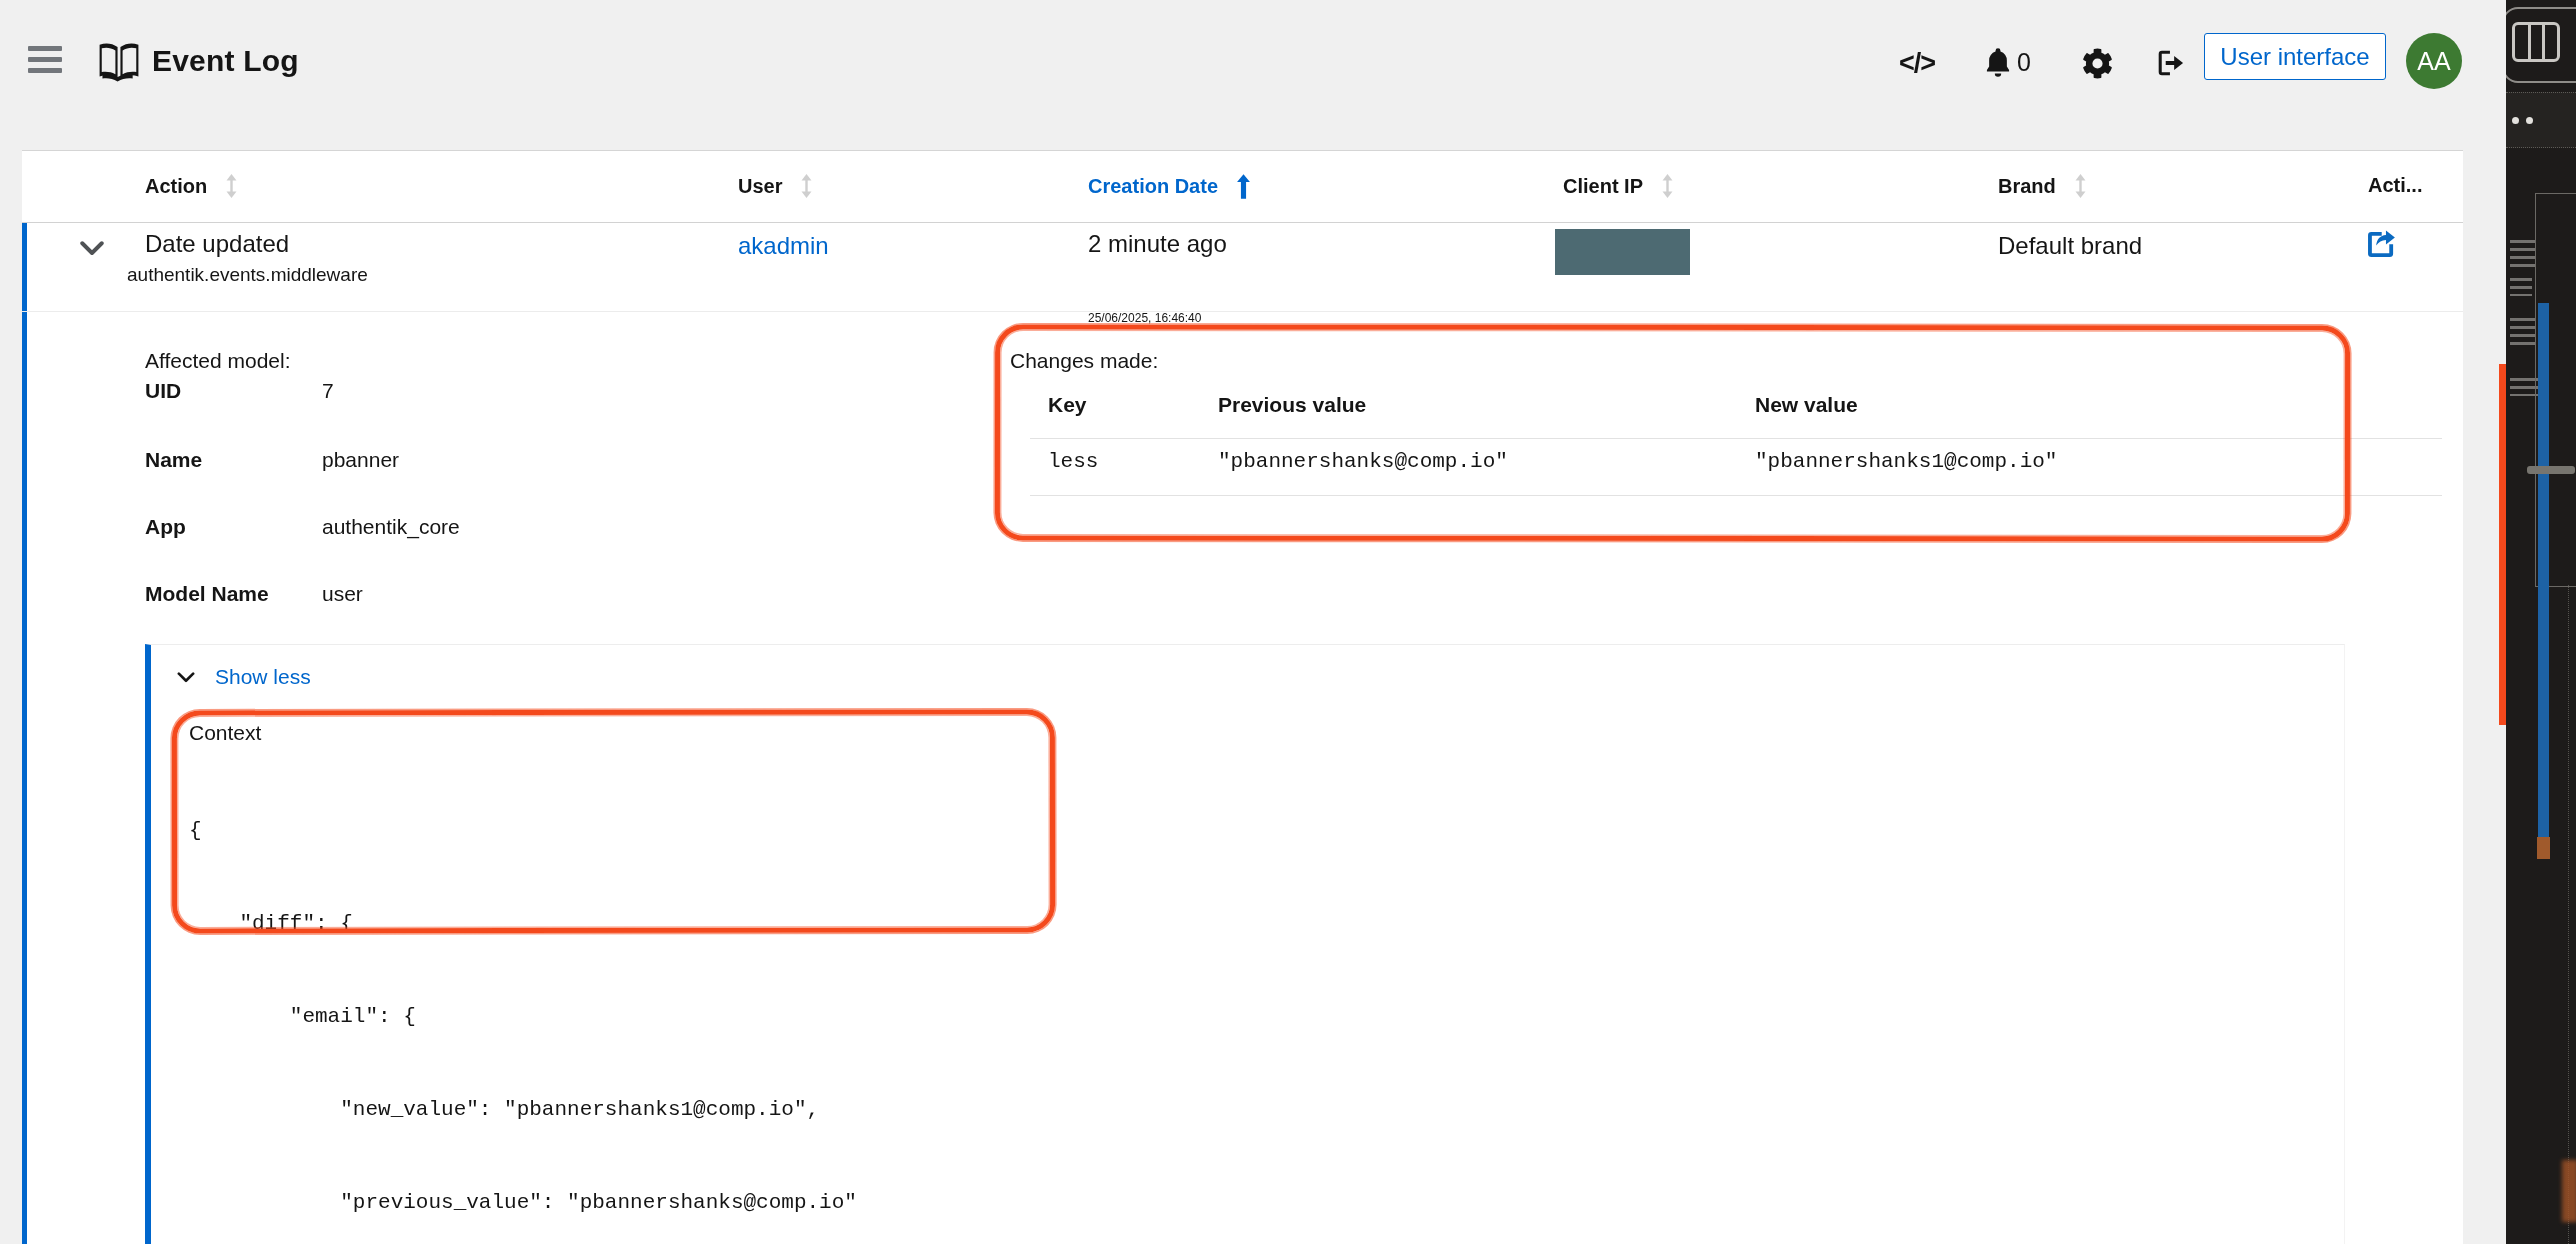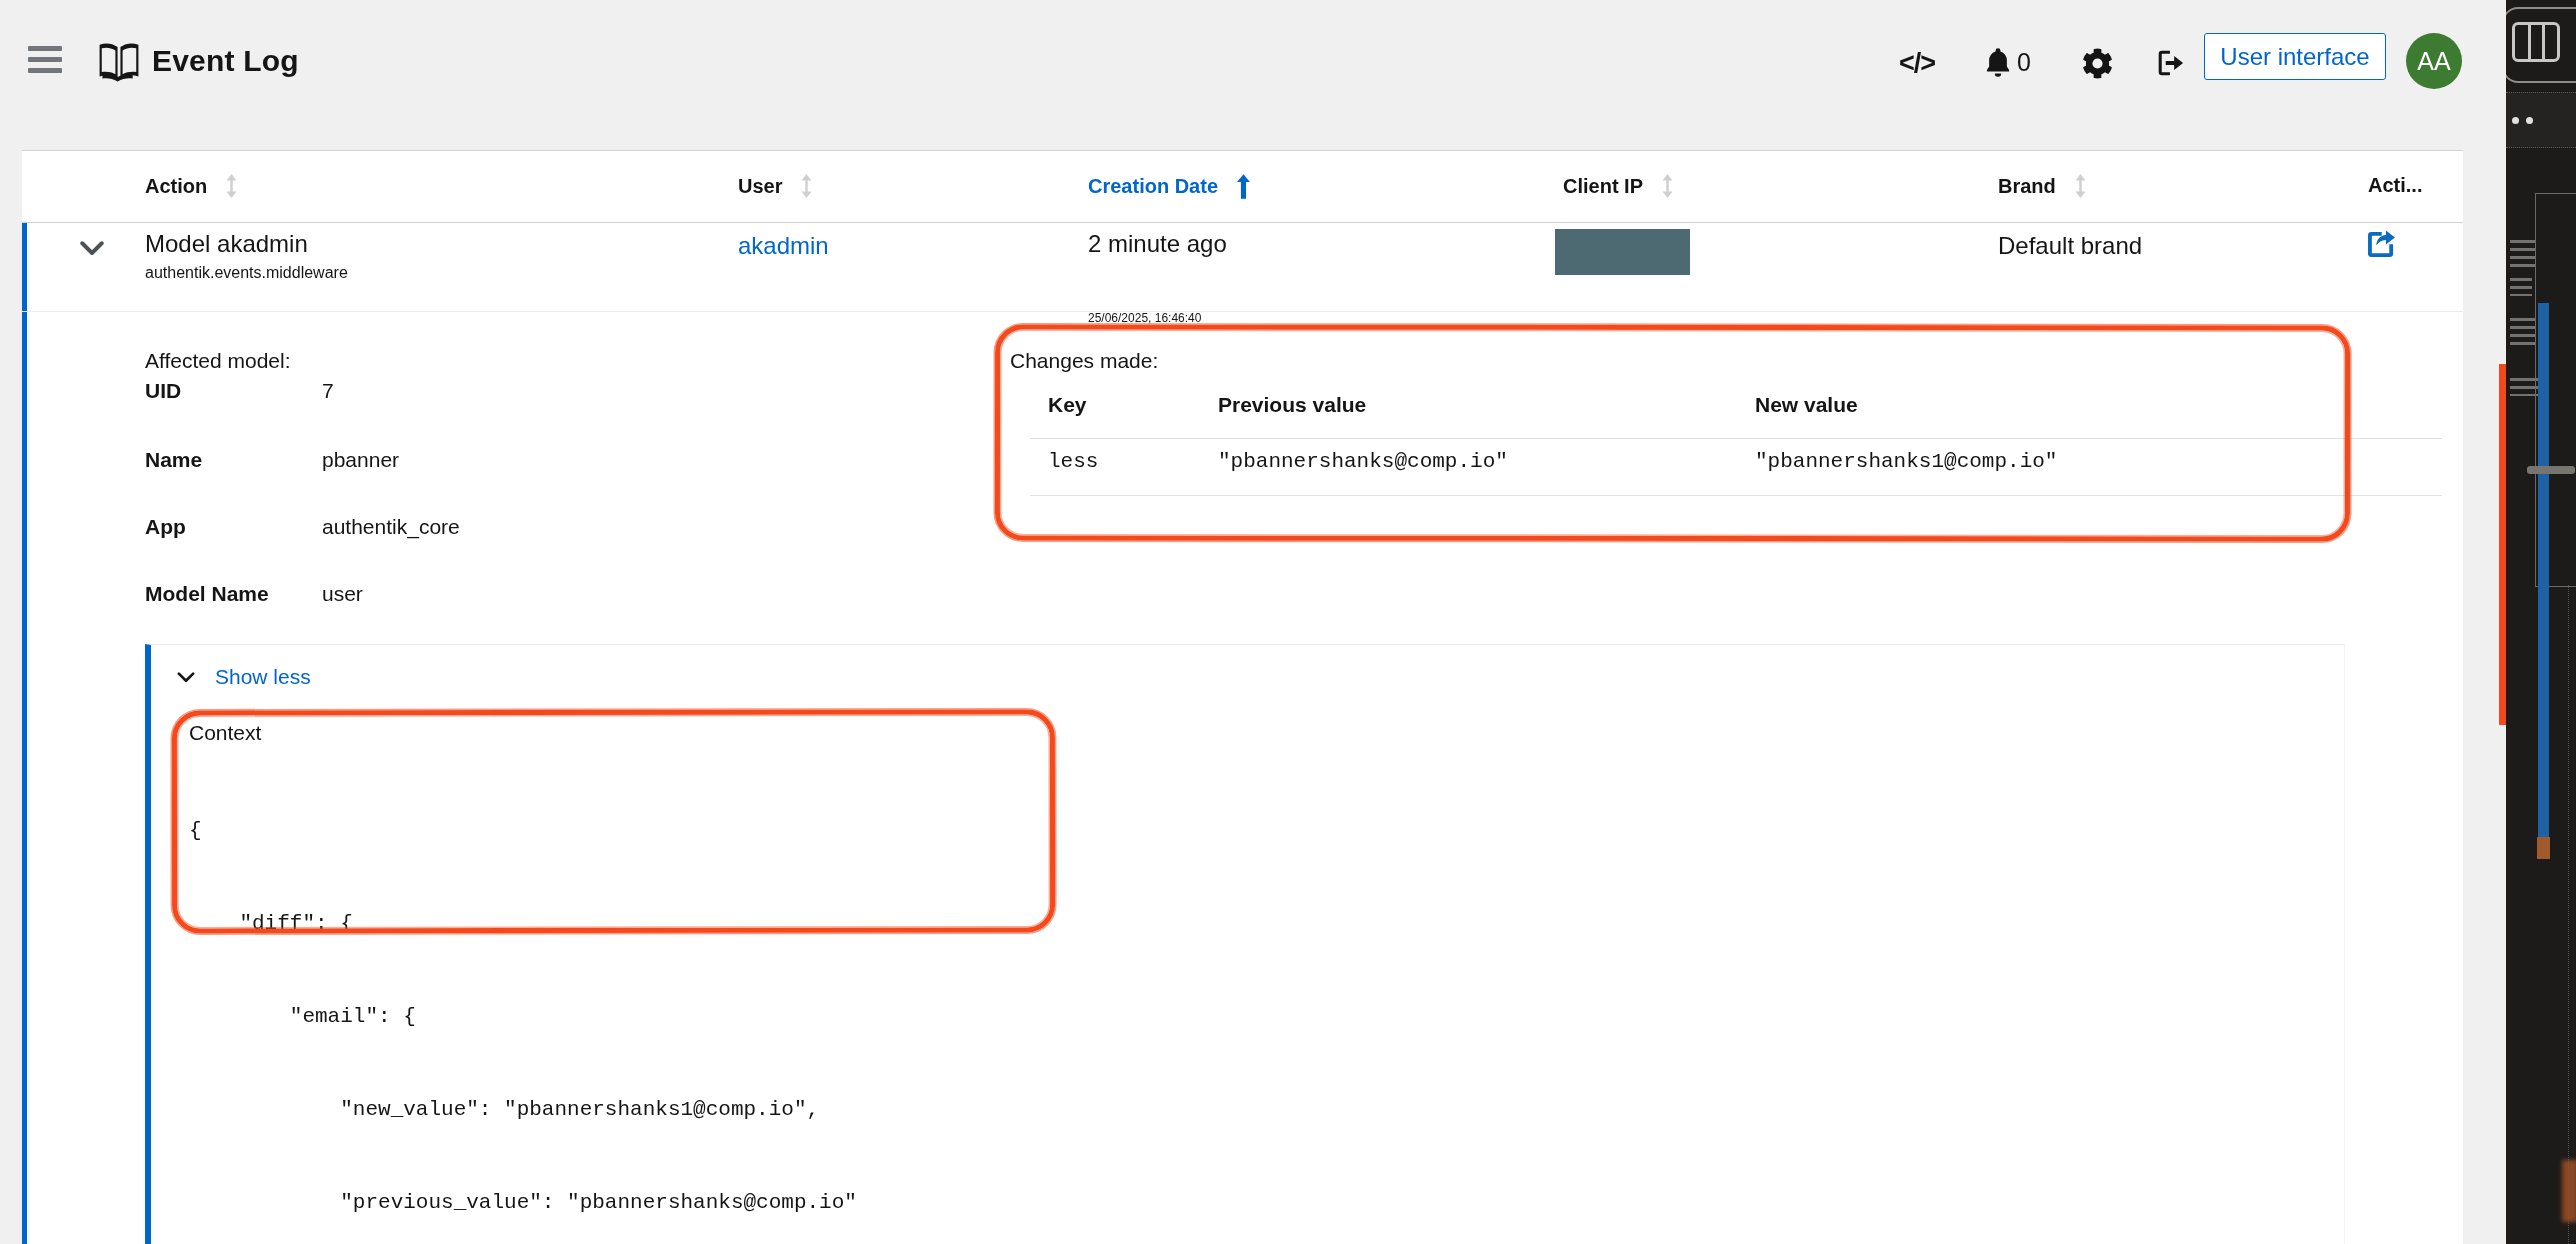--- a/index.html
+++ b/index.html
@@ -32,21 +32,21 @@
   .hdr-cell{position:absolute;top:23px;font-size:20px;font-weight:700;display:flex;align-items:center;gap:18px;cursor:pointer;}
   .hdr-cell.sorted{color:var(--accent-blue,#0066cc);}
   .hdr-divider{position:absolute;left:0;top:71px;width:2441px;height:1px;background:#d2d2d2;}
   .row-divider{position:absolute;left:0;top:160px;width:2441px;height:1px;background:#ececec;}
   .blue-edge{position:absolute;left:0;top:72px;width:5px;height:1022px;background:var(--accent-blue,#0066cc);}
 
   .chev{display:inline-block;}
   .toggle{position:absolute;left:58px;top:90px;width:30px;height:28px;cursor:pointer;}
 
   .cell-action-title{position:absolute;left:123px;top:79px;font-size:24px;}
-  .cell-action-sub{position:absolute;left:123px;top:113px;font-size:16px;}
+  .cell-action-sub{position:absolute;left:105px;top:113px;font-size:19px;}
   .cell-user{position:absolute;left:716px;top:81px;font-size:24px;color:var(--accent-blue,#0066cc);cursor:pointer;}
   .cell-time1{position:absolute;left:1066px;top:79px;font-size:24px;}
   .cell-time2{position:absolute;left:1066px;top:112px;font-size:12px;margin-top:48px;}
   .ip-box{position:absolute;left:1533px;top:78px;width:135px;height:46px;background:var(--redacted-ip-box,#4d6a72);}
   .cell-brand{position:absolute;left:1976px;top:81px;font-size:24px;}
   .share-btn{position:absolute;left:2342px;top:76px;width:34px;height:34px;cursor:pointer;}
 
   
   .d-label{position:absolute;font-size:21px;font-weight:700;}
   .d-plain{position:absolute;font-size:21px;}
@@ -177,21 +177,21 @@
     </div>
 
     <div class="hdr-divider"></div>
     <div class="blue-edge"></div>
 
     <div class="toggle">
       <svg class="chev" width="24" height="15" viewBox="0 0 16 10">
           <path d="M1.5 1.5L8 8l6.5-6.5" stroke="#4f5255" stroke-width="2.6" fill="none" stroke-linecap="round" stroke-linejoin="round"></path>
         </svg>
     </div>
-    <div class="cell-action-title">Model akadmin</div>
+    <div class="cell-action-title">Date updated</div>
     <div class="cell-action-sub">authentik.events.middleware</div>
     <div class="cell-user">akadmin</div>
     <div class="cell-time1">2 minute ago</div>
     <div class="cell-time2">25/06/2025, 16:46:40</div>
     <div class="ip-box"></div>
     <div class="cell-brand">Default brand</div>
     <div class="share-btn">
       <svg width="34" height="34" viewBox="0 0 24 24">
         <path fill="none" stroke="#0b6ac1" stroke-width="2.7" d="M12.5 4.8H5.2a1 1 0 0 0-1 1v13a1 1 0 0 0 1 1h13a1 1 0 0 0 1-1v-6.6"></path>
         <path fill="#0b6ac1" d="M15.5 2.5v3.1c-4.2.4-6.4 3-6.9 7.4 1.8-2.5 3.9-3.8 6.9-3.9v3.2l6.3-4.9z"></path>

